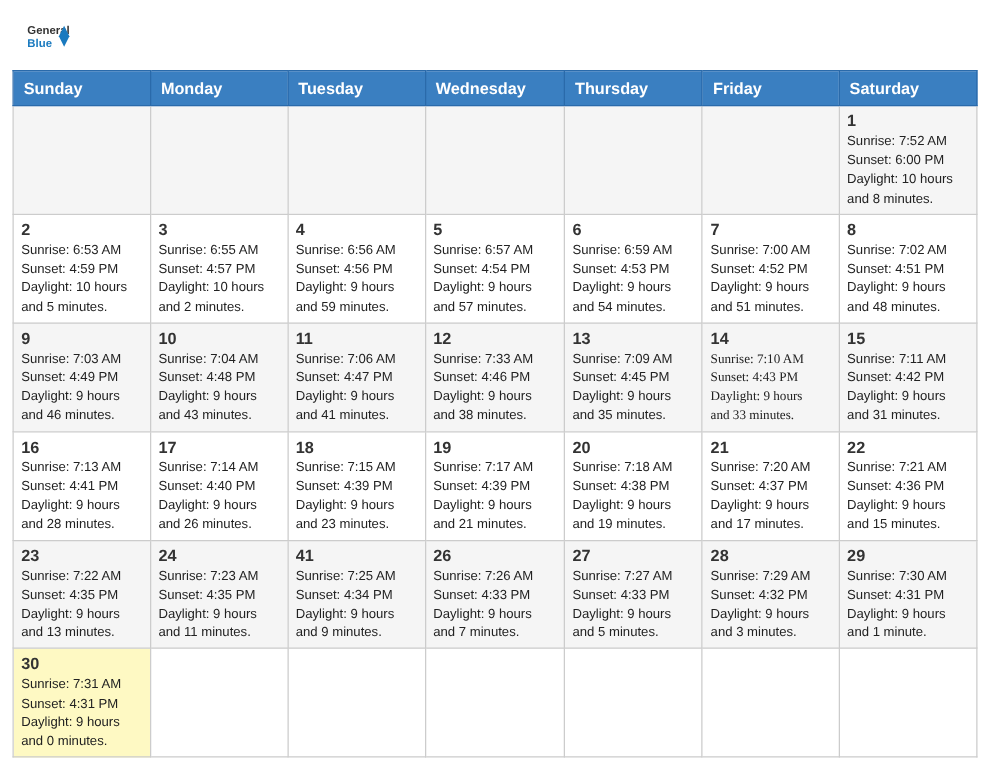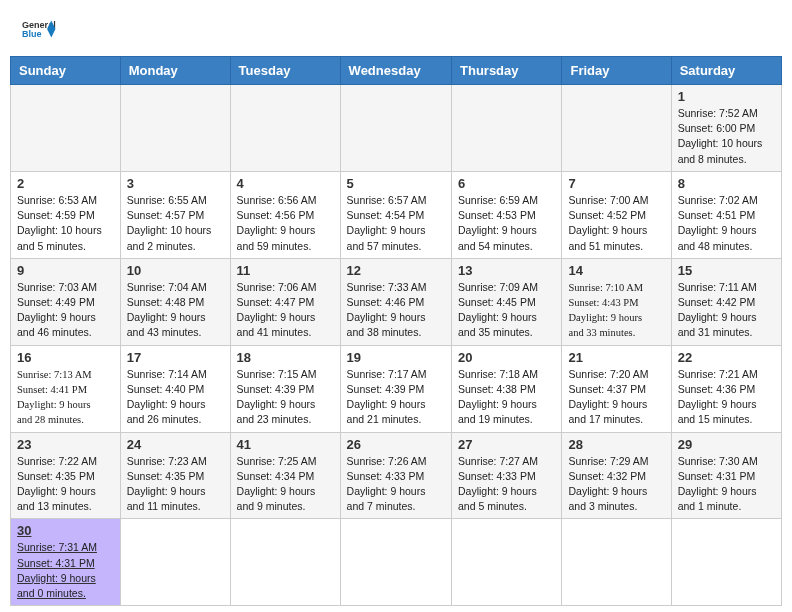--- a/index.html
+++ b/index.html
@@ -229,21 +229,21 @@
           <span class="day-number">15</span>
           <div class="day-info" style="white-space: pre-line;">Sunrise: 7:11 AM
 Sunset: 4:42 PM
 Daylight: 9 hours
 and 31 minutes.</div>
         </td>
       </tr>
       <tr>
         <td style="background-color: rgb(255, 255, 255);">
           <span class="day-number">16</span>
-          <div class="day-info" style="white-space: pre-line; font-family: Liberation Serif, serif;">Sunrise: 7:13 AM
+          <div class="day-info" style="white-space: pre-line;">Sunrise: 7:13 AM
 Sunset: 4:41 PM
 Daylight: 9 hours
 and 28 minutes.</div>
         </td>
         <td style="background-color: rgb(255, 255, 255); margin-left: 19px;">
           <span class="day-number">17</span>
           <div class="day-info" style="white-space: pre-line;">Sunrise: 7:14 AM
 Sunset: 4:40 PM
 Daylight: 9 hours
 and 26 minutes.</div>
@@ -329,21 +329,21 @@
         </td>
         <td style="background-color: rgb(245, 245, 245);">
           <span class="day-number">29</span>
           <div class="day-info" style="white-space: pre-line;">Sunrise: 7:30 AM
 Sunset: 4:31 PM
 Daylight: 9 hours
 and 1 minute.</div>
         </td>
       </tr>
       <tr>
-        <td style="background-color: #c4b5fd; text-decoration: underline;">
+        <td style="background-color: #fef9c3;">
           <span class="day-number">30</span>
           <div class="day-info" style="white-space: pre-line;">Sunrise: 7:31 AM
 Sunset: 4:31 PM
 Daylight: 9 hours
 and 0 minutes.</div>
         </td>
         <td class="empty-cell" style="background-color: rgb(255, 255, 255);"></td>
         <td class="empty-cell" style="background-color: rgb(255, 255, 255);"></td>
         <td class="empty-cell" style="background-color: rgb(255, 255, 255);"></td>
         <td class="empty-cell" style="background-color: rgb(255, 255, 255);"></td>

